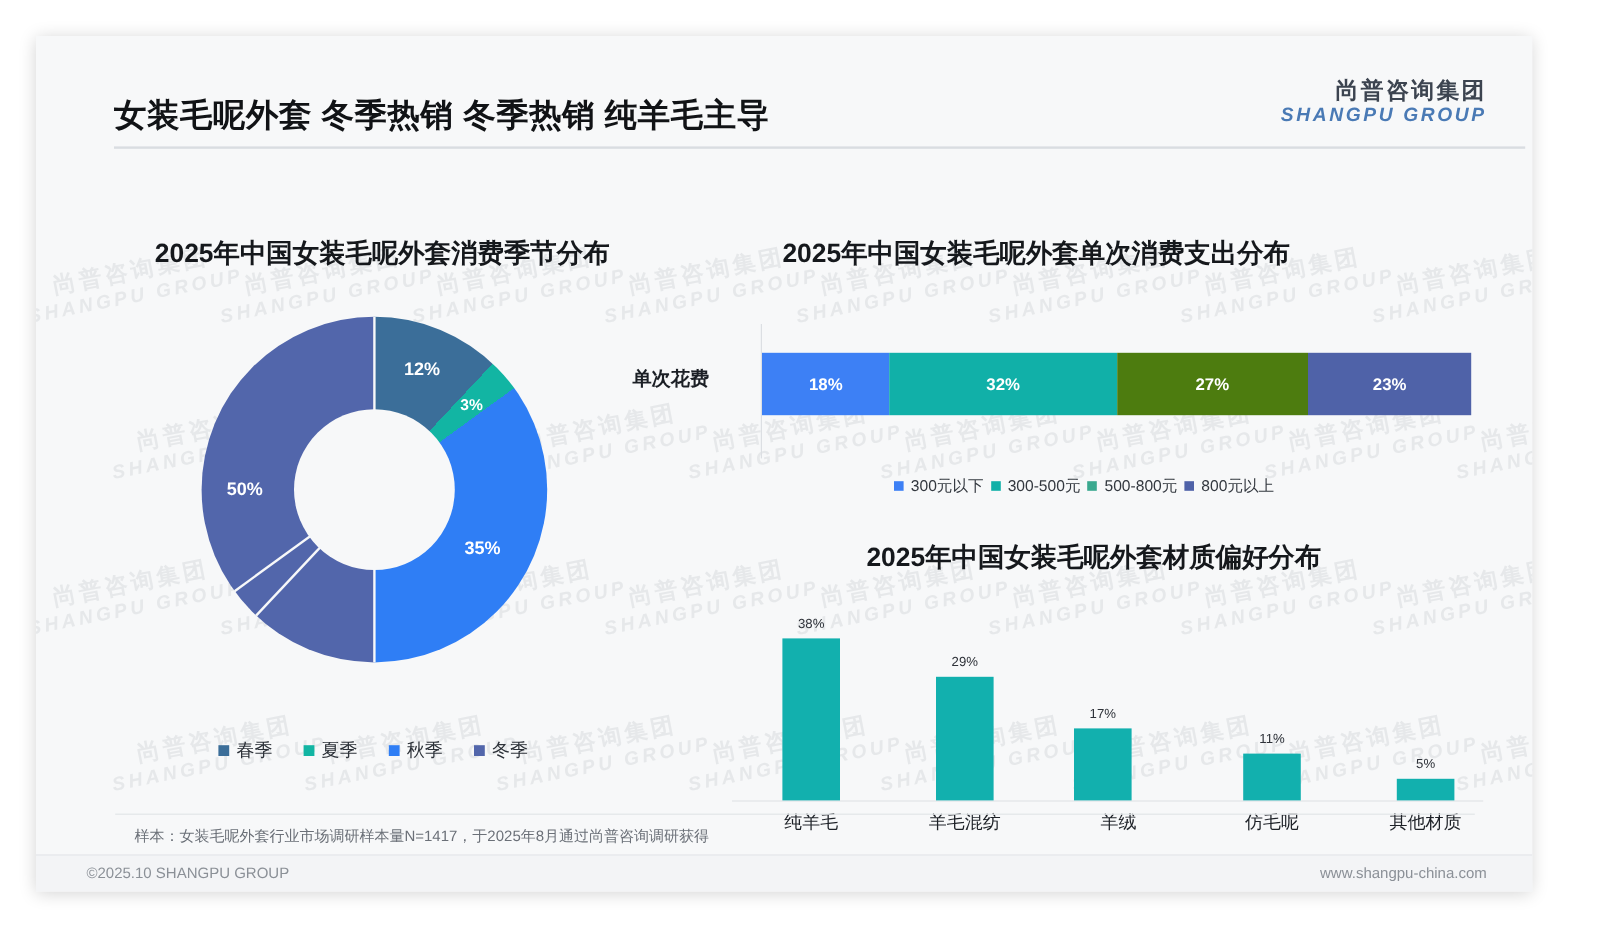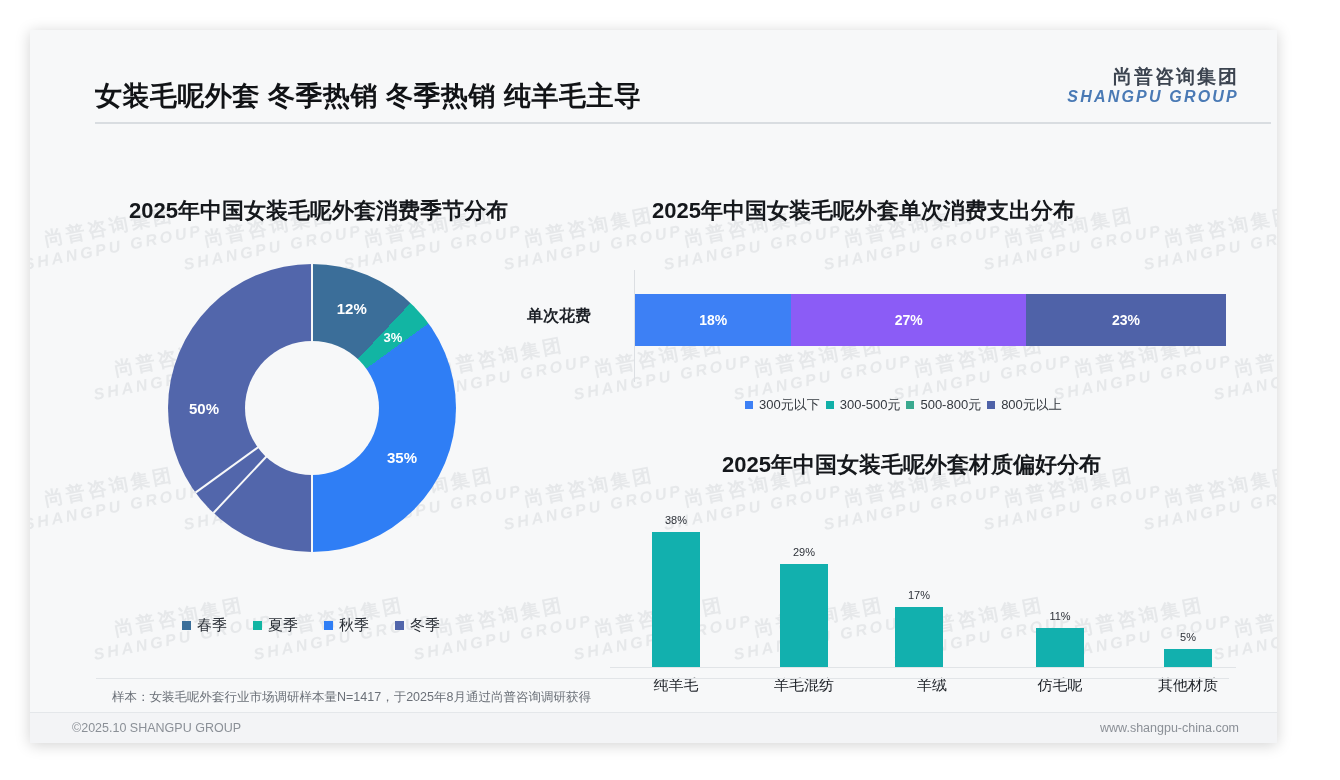--- a/index.html
+++ b/index.html
@@ -484,21 +484,24 @@
   </div>
 
   <div class="panel" id="panel-spend">
     <div class="panel-title">2025年中国女装毛呢外套单次消费支出分布</div>
     <div class="sb-axis"></div>
     <div class="sb-row-label">单次花费</div>
     <div class="stacked-bar" id="stacked-bar">
         <div class="sb-seg" style="flex: 18 0 0px; background: rgb(61, 128, 245);">
           <span>18%</span>
         </div>
-        <div class="sb-seg" style="flex: 27 0 0px; background: #8b5cf6;">
+        <div class="sb-seg" style="flex: 32 0 0px; background: rgb(17, 176, 168);">
+          <span>32%</span>
+        </div>
+        <div class="sb-seg" style="flex: 27 0 0px; background: #4d7c0f;">
           <span>27%</span>
         </div>
         <div class="sb-seg" style="flex: 23 0 0px; background: rgb(79, 98, 168);">
           <span>23%</span>
         </div>
       </div>
     <div class="legend" id="spend-legend">
         <div class="legend-item">
           <span class="legend-swatch" style="background: rgb(61, 128, 245);"></span>
           <span class="legend-text">300元以下</span>

